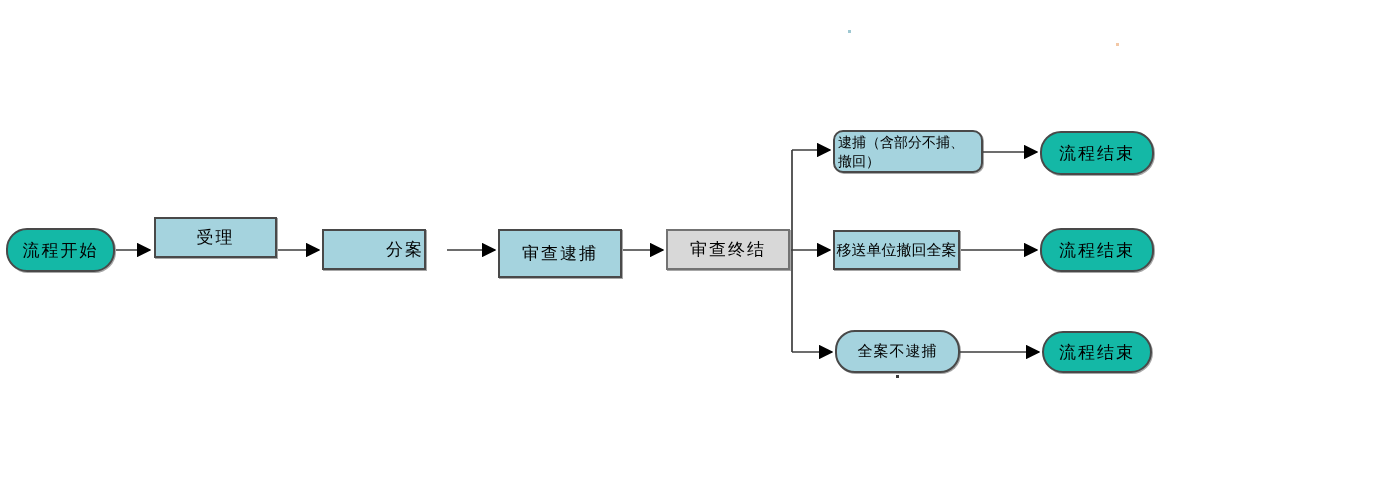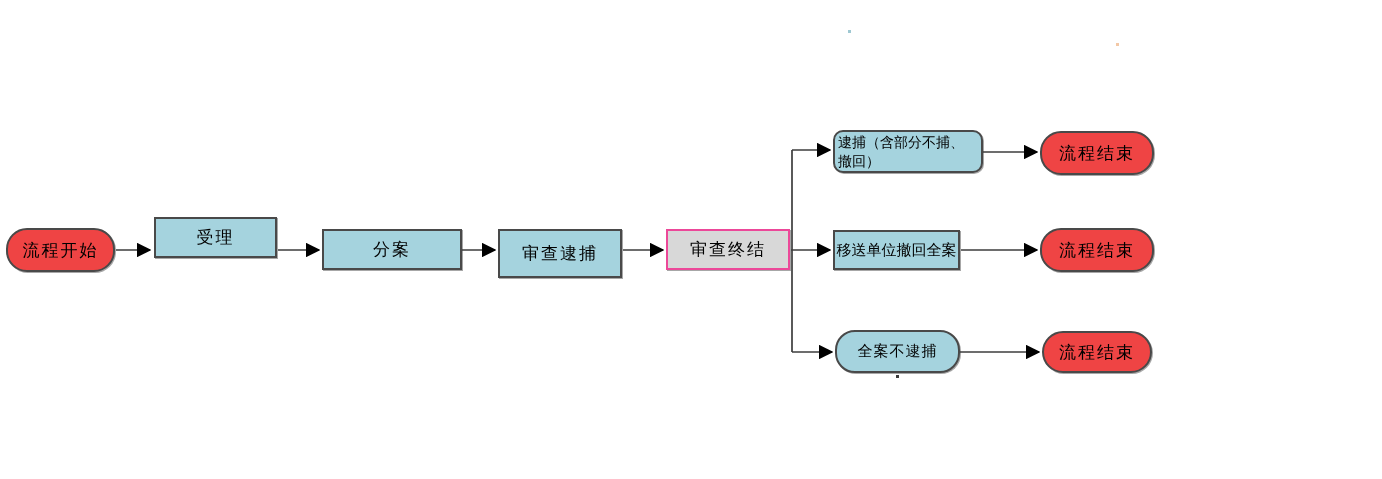--- a/index.html
+++ b/index.html
@@ -24,51 +24,51 @@
     align-items: center;
     justify-content: center;
     z-index: 2;
     color: #000000;
     font-size: 17px;
     letter-spacing: 2px;
     text-align: center;
     box-shadow: 1px 1px 0 rgba(60,60,60,0.45);
   }
   .terminator {
-    background: #ef4444;
+    background: #14b8a6;
     border: 2px solid #494949;
     border-radius: 21px;
   }
   .process {
     background: #A5D3DE;
     border: 2px solid #494949;
   }
   .process-gray {
     background: #D8D8D8;
-    border: 2px solid #ec4899;
+    border: 2px solid #737373;
   }
   .branch {
     font-family: "DejaVu Sans", sans-serif;
     font-size: 15px;
     letter-spacing: 0;
   }
   .branch-multiline {
     flex-direction: column;
     align-items: flex-start;
     justify-content: center;
     font-size: 14px;
     line-height: 19px;
     padding-left: 3px;
     text-align: left;
   }
   .branch-bottom { letter-spacing: 1px; border-radius: 20px; }
   
   .n-start           { left: 6px;    top: 228px; width: 109px; height: 44px; }
   .n-accept          { left: 154px;  top: 217px; width: 123px; height: 41px; }
-  .n-assign          { left: 322px;  top: 229px; width: 140px; height: 41px; }
+  .n-assign          { left: 322px;  top: 229px; width: 104px; height: 41px; justify-content: flex-end; }
   .n-review-arrest   { left: 498px;  top: 229px; width: 124px; height: 49px; }
   .n-review-conclude { left: 666px;  top: 229px; width: 124px; height: 41px; }
   .n-branch-top      { left: 833px;  top: 130px; width: 150px; height: 43px; border-radius: 10px; }
   .n-branch-mid      { left: 833px;  top: 230px; width: 127px; height: 40px; text-align: right; }
   .n-branch-bottom   { left: 835px;  top: 330px; width: 125px; height: 43px; }
   .n-end-top         { left: 1040px; top: 131px; width: 114px; height: 44px; }
   .n-end-mid         { left: 1040px; top: 228px; width: 114px; height: 44px; }
   .n-end-bottom      { left: 1042px; top: 331px; width: 110px; height: 42px; }
   .dot {
     position: absolute;

